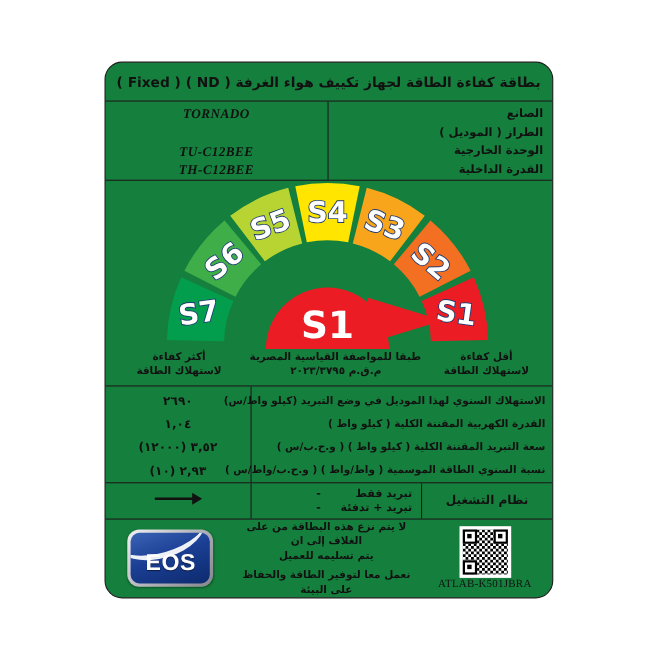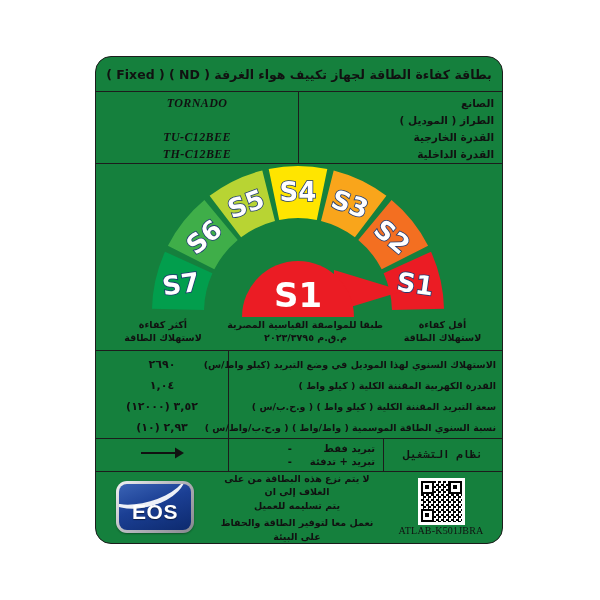--- a/index.html
+++ b/index.html
@@ -45,21 +45,21 @@
   .specs .labels div { height:21px; line-height:21px; font-size:9.5px; font-weight:bold;
                        white-space:nowrap; overflow:visible; }
   .specs .values { flex:1; padding-top:3px; }
   .specs .values div { height:21px; line-height:21px; font-size:11px; font-weight:bold;
                        text-align:center; direction:rtl; }
 
   
   .mode-row { height:33px; border-bottom:1.4px solid #1c1c1c; display:flex; }
   .mode-row .op-label { width:119px; border-left:1.4px solid #1c1c1c;
                         display:flex; align-items:center; justify-content:center;
-                        font-size:11px; font-weight:bold;font-family:Liberation Mono, monospace; }
+                        font-size:11px; font-weight:bold; }
   .mode-row .modes { width:155px; border-left:1.4px solid #1c1c1c; padding:3px 8px 0 0; }
   .mode-line { display:flex; justify-content:flex-start; gap:13px; height:13px;
                line-height:13px; font-size:10px; font-weight:bold; }
   .mode-text { min-width:70px; text-align:right; }
   .mode-dash { font-weight:bold; }
   .mode-row .arrow-cell { flex:1; display:flex; justify-content:center;
                           align-items:flex-start; padding-top:8px; }
 
   
   .footer { flex:1; display:flex; align-items:center; }
@@ -96,21 +96,21 @@
 <div class="card">
 
   <div class="title-row">
     <div class="t">بطاقة كفاءة الطاقة لجهاز تكييف هواء الغرفة ( ND ) ( Fixed )</div>
   </div>
 
   <div class="product">
     <div class="labels">
       <div>الصانع</div>
       <div>الطراز ( الموديل )</div>
-      <div>القدرة الخارجية</div>
+      <div>الوحدة الخارجية</div>
       <div>القدرة الداخلية</div>
     </div>
     <div class="values">
       <div>TORNADO</div>
       <div></div>
       <div>TU-C12BEE</div>
       <div>TH-C12BEE</div>
     </div>
   </div>
 

